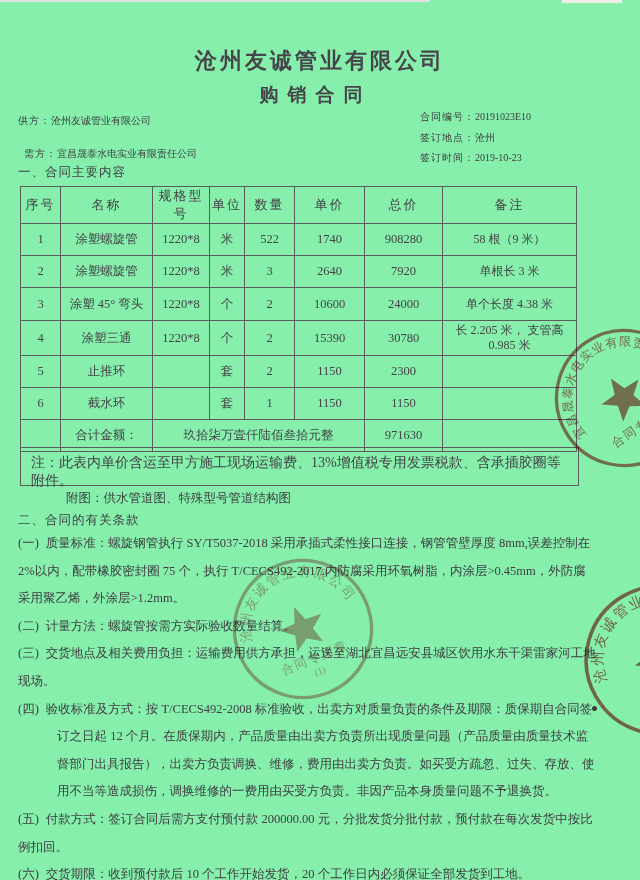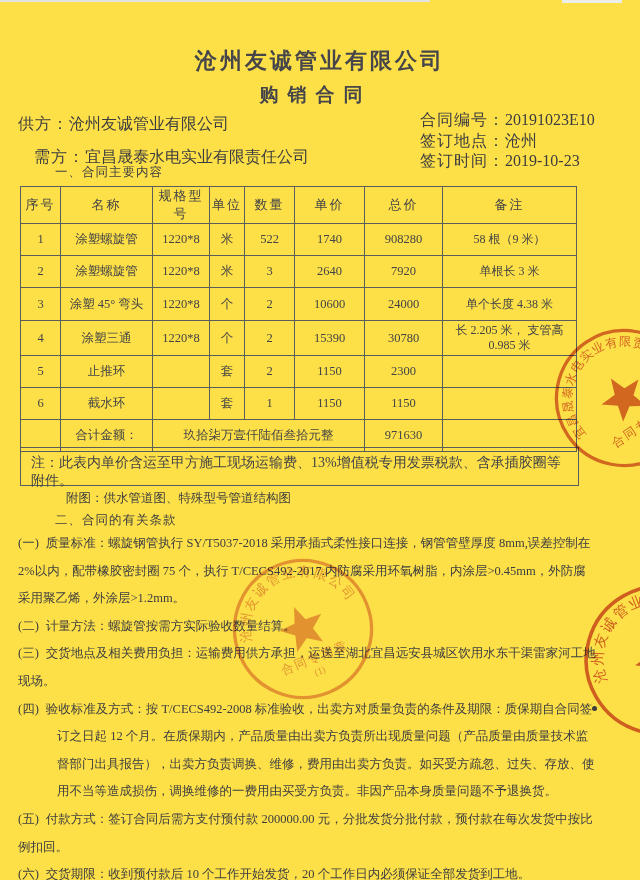--- a/index.html
+++ b/index.html
@@ -1,35 +1,35 @@
 <!DOCTYPE html>
 <html><head>
 <meta charset="utf-8">
 <style>
   html,body{margin:0;padding:0;background:#ffffff;}
   .page{
     position:relative;width:640px;height:880px;overflow:hidden;
-    background:#fde047;color:#3d3d40;
+    background:#86efac;color:#3d3d40;
     font-family:"Liberation Serif","DejaVu Serif",serif;
   }
   .scan-edge-top{position:absolute;top:0;left:0;width:430px;height:2px;background:#e2e2df;}
   .scan-edge-top2{position:absolute;top:0;right:18px;width:60px;height:3px;background:#ededea;}
   .abs{position:absolute;}
   .title{top:46px;left:0;width:640px;text-align:center;font-size:22px;font-weight:600;
          letter-spacing:3px;color:#46464a;}
   .subtitle{top:82px;left:0;width:631px;text-align:center;font-size:19px;font-weight:600;
          letter-spacing:9px;color:#46464a;}
-  .meta{font-size:16px;color:#3d3d40;text-align:center;}
+  .meta{font-size:10px;color:#3d3d40;text-align:center;}
   .meta .lbl{letter-spacing:1px;}
   .sup-line{top:114px;left:18px;}
-  .buy-line{top:147px;left:34px;}
+  .buy-line{top:147px;left:24px;}
   .m-r1{top:110px;left:420px;}
   .m-r2{top:131px;left:420px;}
   .m-r3{top:151px;left:420px;}
-  .sec-title{font-size:12.5px;letter-spacing:1px;color:#3d3d40;margin-left:37px;}
+  .sec-title{font-size:12.5px;letter-spacing:1px;color:#3d3d40;}
   .sec1{top:164px;left:18px;}
   .sec2{top:512px;left:18px;}
   .attach{top:490px;left:18px;font-size:12.5px;padding-left:48px;}
 
   table.main{position:absolute;top:186px;left:20px;width:556px;border-collapse:collapse;
     table-layout:fixed;font-size:12.5px;color:#434346;}
   table.main td,table.main th{border:1px solid #5c5c5c;text-align:center;vertical-align:middle;
     padding:0 2px;font-weight:normal;overflow:hidden;}
   table.main th{font-size:13px;letter-spacing:2px;}
   tr.hh{height:31px;} tr.r1,tr.r2,tr.r5,tr.r6,tr.rt{height:32px;}

